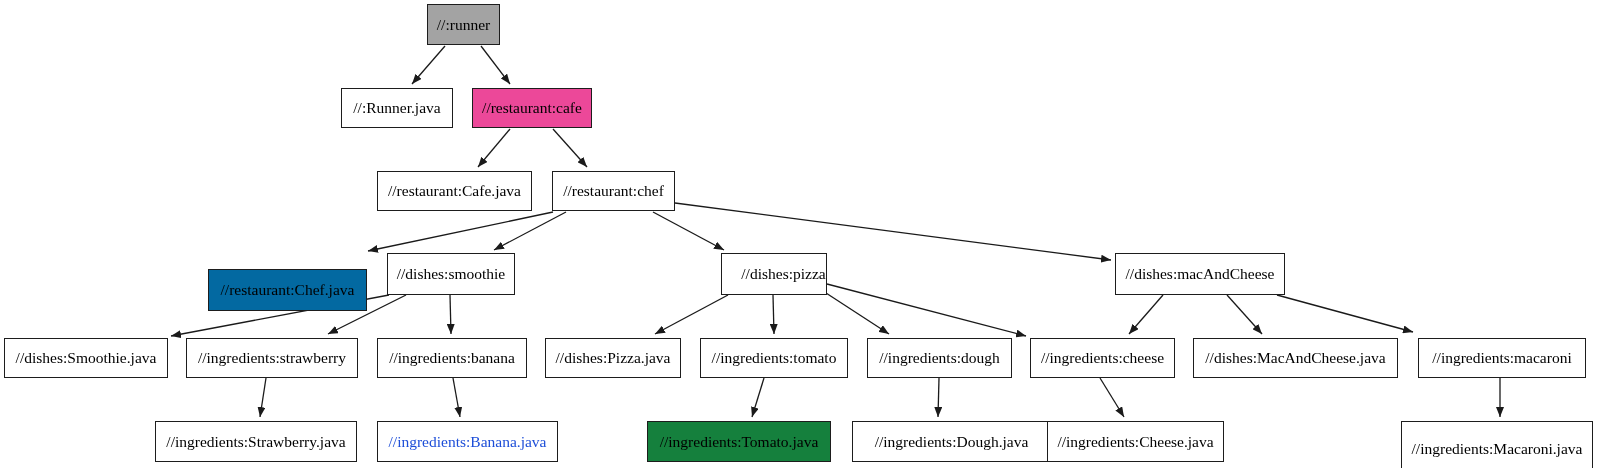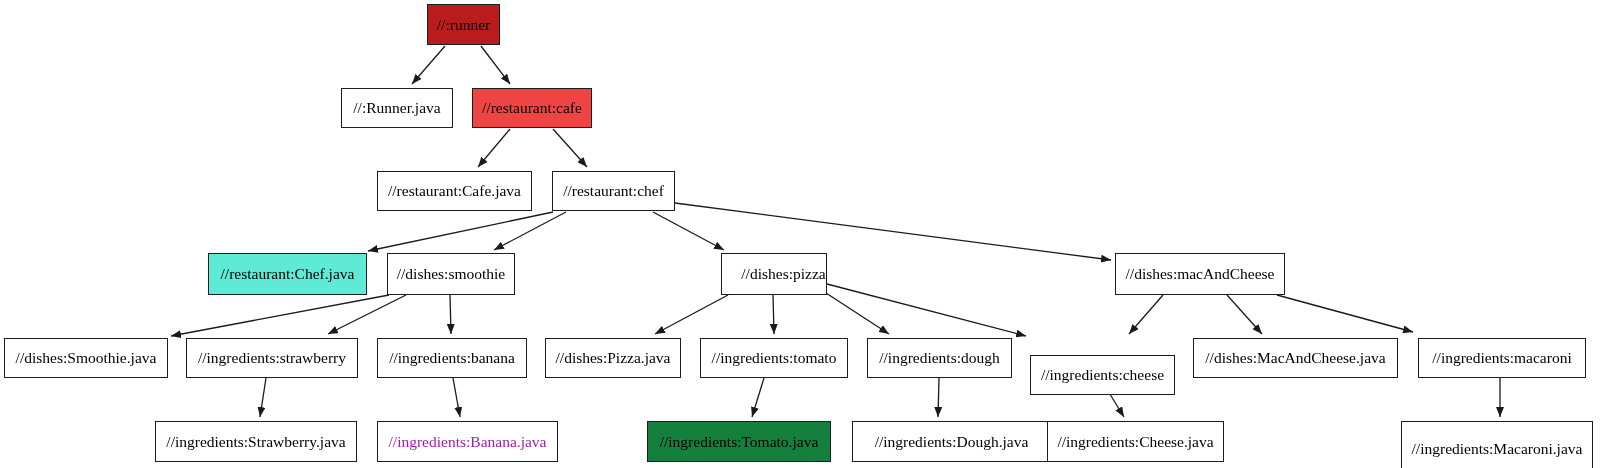--- a/index.html
+++ b/index.html
@@ -62,37 +62,37 @@
         <line x1="1227" y1="295" x2="1262" y2="334" stroke="#1a1a1a" stroke-width="1.3" marker-end="url(#arrowhead)"></line>
         <line x1="1277" y1="295" x2="1413" y2="332" stroke="#1a1a1a" stroke-width="1.3" marker-end="url(#arrowhead)"></line>
         <line x1="266" y1="378" x2="260" y2="417" stroke="#1a1a1a" stroke-width="1.3" marker-end="url(#arrowhead)"></line>
         <line x1="453" y1="378" x2="460" y2="417" stroke="#1a1a1a" stroke-width="1.3" marker-end="url(#arrowhead)"></line>
         <line x1="764" y1="378" x2="752" y2="417" stroke="#1a1a1a" stroke-width="1.3" marker-end="url(#arrowhead)"></line>
         <line x1="939" y1="378" x2="938" y2="417" stroke="#1a1a1a" stroke-width="1.3" marker-end="url(#arrowhead)"></line>
         <line x1="1100" y1="378" x2="1124" y2="417" stroke="#1a1a1a" stroke-width="1.3" marker-end="url(#arrowhead)"></line>
         <line x1="1500" y1="378" x2="1500" y2="417" stroke="#1a1a1a" stroke-width="1.3" marker-end="url(#arrowhead)"></line>
       </g>
   </svg>
-<div class="node" style="left: 427px; top: 4px; width: 73px; height: 41px; border-color: rgb(29, 29, 29); background: #b91c1c; color: rgb(0, 0, 0);">//:runner</div>
+<div class="node" style="left: 427px; top: 4px; width: 73px; height: 41px; border-color: rgb(29, 29, 29); background: #a3a3a3; color: rgb(0, 0, 0);">//:runner</div>
     <div class="node" style="left: 341px; top: 88px; width: 112px; height: 40px; border-color: rgb(29, 29, 29); background: rgb(255, 255, 255); color: rgb(0, 0, 0);">//:Runner.java</div>
-    <div class="node" style="left: 472px; top: 88px; width: 120px; height: 40px; border-color: rgb(29, 29, 29); background: #ef4444; color: rgb(0, 0, 0);">//restaurant:cafe</div>
+    <div class="node" style="left: 472px; top: 88px; width: 120px; height: 40px; border-color: rgb(29, 29, 29); background: #ec4899; color: rgb(0, 0, 0);">//restaurant:cafe</div>
     <div class="node" style="left: 377px; top: 171px; width: 155px; height: 40px; border-color: rgb(29, 29, 29); background: rgb(255, 255, 255); color: rgb(0, 0, 0);">//restaurant:Cafe.java</div>
     <div class="node" style="left: 552px; top: 171px; width: 123px; height: 40px; border-color: rgb(29, 29, 29); background: rgb(255, 255, 255); color: rgb(0, 0, 0);">//restaurant:chef</div>
-    <div class="node" style="left: 208px; top: 253px; width: 159px; height: 42px; border-color: rgb(29, 29, 29); background: #5eead4; color: rgb(0, 0, 0);">//restaurant:Chef.java</div>
+    <div class="node" style="left: 208px; top: 269px; width: 159px; height: 42px; border-color: rgb(29, 29, 29); background: #0369a1; color: rgb(0, 0, 0);">//restaurant:Chef.java</div>
     <div class="node" style="left: 387px; top: 253px; width: 128px; height: 42px; border-color: rgb(29, 29, 29); background: rgb(255, 255, 255); color: #000000;">//dishes:smoothie</div>
     <div class="node" style="left: 721px; top: 253px; width: 106px; height: 42px; border-color: rgb(29, 29, 29); background: rgb(255, 255, 255); color: rgb(0, 0, 0); padding-left: 19px;">//dishes:pizza</div>
     <div class="node" style="left: 1115px; top: 253px; width: 170px; height: 42px; border-color: rgb(29, 29, 29); background: rgb(255, 255, 255); color: rgb(0, 0, 0);">//dishes:macAndCheese</div>
     <div class="node" style="left: 4px; top: 338px; width: 164px; height: 40px; border-color: rgb(29, 29, 29); background: rgb(255, 255, 255); color: rgb(0, 0, 0);">//dishes:Smoothie.java</div>
     <div class="node" style="left: 186px; top: 338px; width: 172px; height: 40px; border-color: rgb(29, 29, 29); background: rgb(255, 255, 255); color: rgb(0, 0, 0);">//ingredients:strawberry</div>
     <div class="node" style="left: 377px; top: 338px; width: 150px; height: 40px; border-color: rgb(29, 29, 29); background: rgb(255, 255, 255); color: rgb(0, 0, 0);">//ingredients:banana</div>
     <div class="node" style="left: 545px; top: 338px; width: 136px; height: 40px; border-color: rgb(29, 29, 29); background: rgb(255, 255, 255); color: rgb(0, 0, 0);">//dishes:Pizza.java</div>
     <div class="node" style="left: 700px; top: 338px; width: 148px; height: 40px; border-color: rgb(29, 29, 29); background: rgb(255, 255, 255); color: rgb(0, 0, 0);">//ingredients:tomato</div>
     <div class="node" style="left: 867px; top: 338px; width: 145px; height: 40px; border-color: rgb(29, 29, 29); background: rgb(255, 255, 255); color: rgb(0, 0, 0);">//ingredients:dough</div>
-    <div class="node" style="left: 1030px; top: 338px; width: 145px; height: 40px; border-color: rgb(29, 29, 29); background: rgb(255, 255, 255); color: rgb(0, 0, 0); margin-top: 17px;">//ingredients:cheese</div>
+    <div class="node" style="left: 1030px; top: 338px; width: 145px; height: 40px; border-color: rgb(29, 29, 29); background: rgb(255, 255, 255); color: rgb(0, 0, 0);">//ingredients:cheese</div>
     <div class="node" style="left: 1193px; top: 338px; width: 205px; height: 40px; border-color: rgb(29, 29, 29); background: rgb(255, 255, 255); color: rgb(0, 0, 0);">//dishes:MacAndCheese.java</div>
     <div class="node" style="left: 1418px; top: 338px; width: 168px; height: 40px; border-color: rgb(29, 29, 29); background: rgb(255, 255, 255); color: rgb(0, 0, 0);">//ingredients:macaroni</div>
     <div class="node" style="left: 155px; top: 421px; width: 202px; height: 41px; border-color: rgb(29, 29, 29); background: rgb(255, 255, 255); color: rgb(0, 0, 0);">//ingredients:Strawberry.java</div>
-    <div class="node" style="left: 377px; top: 421px; width: 181px; height: 41px; border-color: rgb(29, 29, 29); background: rgb(255, 255, 255); color: #a21caf;">//ingredients:Banana.java</div>
+    <div class="node" style="left: 377px; top: 421px; width: 181px; height: 41px; border-color: rgb(29, 29, 29); background: rgb(255, 255, 255); color: #1d4ed8;">//ingredients:Banana.java</div>
     <div class="node" style="left: 647px; top: 421px; width: 184px; height: 41px; border-color: rgb(29, 29, 29); background: #15803d; color: rgb(0, 0, 0);">//ingredients:Tomato.java</div>
     <div class="node" style="left: 852px; top: 421px; width: 199px; height: 41px; border-color: rgb(29, 29, 29); background: rgb(255, 255, 255); color: rgb(0, 0, 0);">//ingredients:Dough.java</div>
     <div class="node" style="left: 1047px; top: 421px; width: 177px; height: 41px; border-color: rgb(29, 29, 29); background: rgb(255, 255, 255); color: rgb(0, 0, 0);">//ingredients:Cheese.java</div>
     <div class="node" style="left: 1401px; top: 421px; width: 192px; height: 56px; border-color: rgb(29, 29, 29); background: rgb(255, 255, 255); color: rgb(0, 0, 0);">//ingredients:Macaroni.java</div>
   </div>
 
 </body></html>

